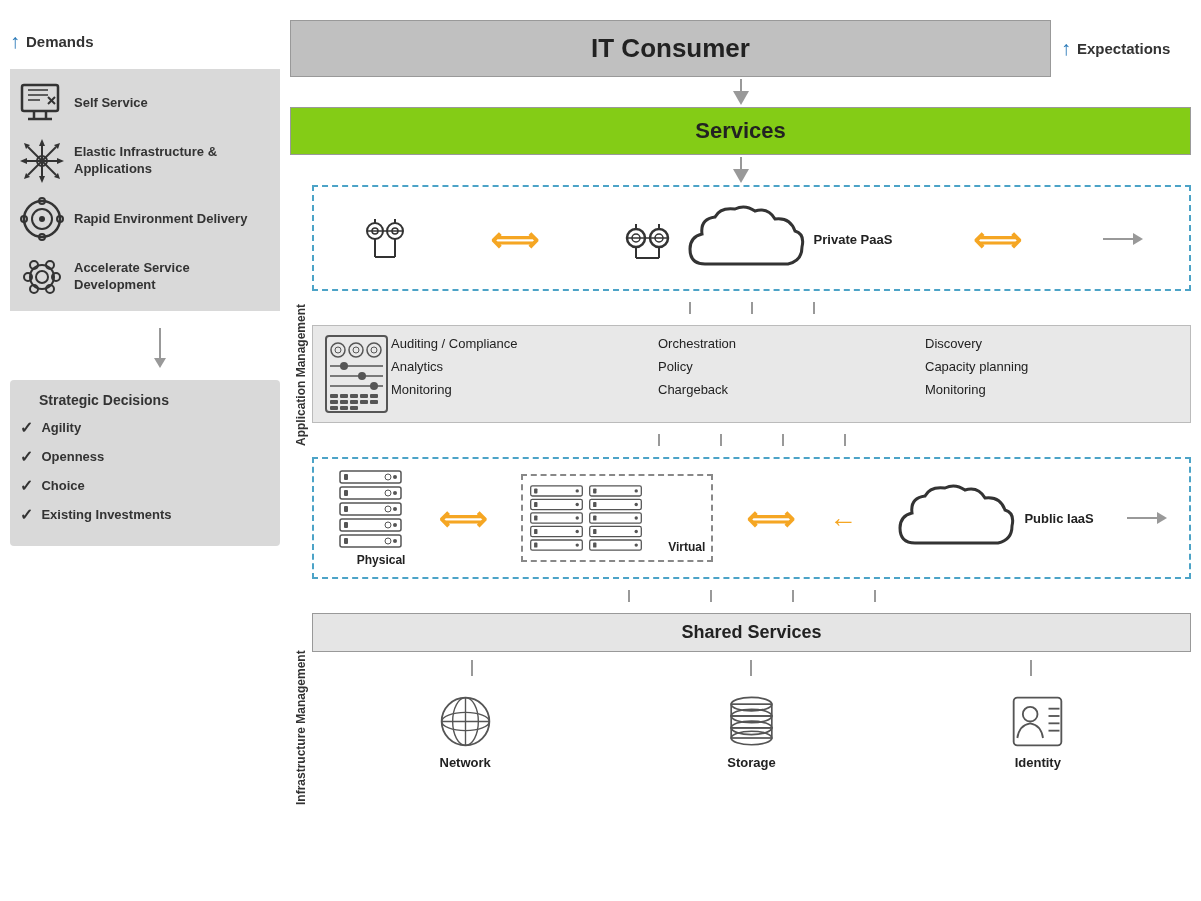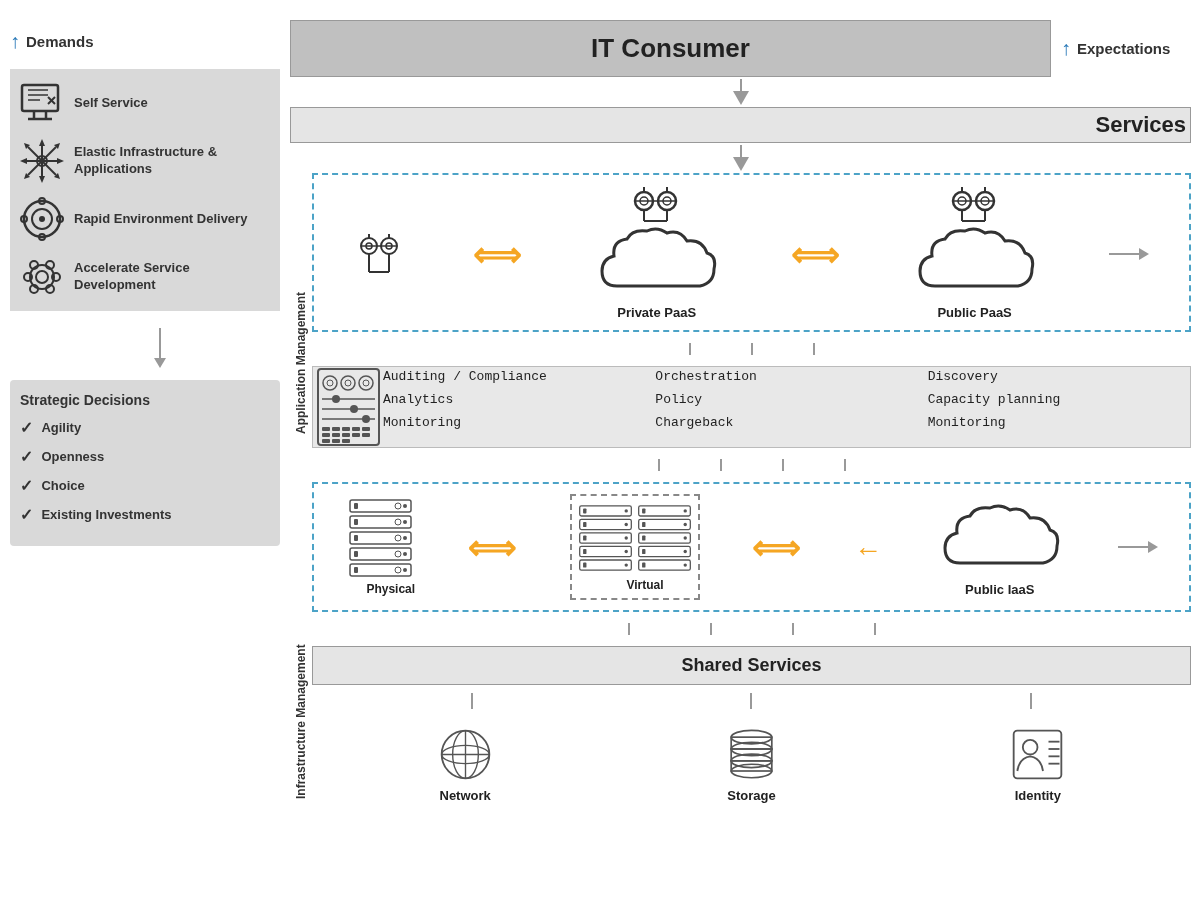--- a/index.html
+++ b/index.html
@@ -83,20 +83,21 @@
       background: #d9d9d9;
       border-radius: 4px;
       padding: 12px 10px;
     }
 
     .strategic-title {
       font-size: 14px;
       font-weight: bold;
       color: #333;
       margin-bottom: 10px;
+      margin-left: 19px;
     }
 
     .strategic-item {
       display: flex;
       align-items: center;
       gap: 8px;
       margin-bottom: 10px;
     }
 
     .checkmark {
@@ -167,24 +168,24 @@
 
     .arrow-line {
       width: 2px;
       height: 12px;
       background: #999;
       margin: 0 auto;
     }
 
     
     .services-box {
-      background: #e5e5e5;
+      background: #84cc16;
       border: 1px solid #999;
-      text-align: right;
-      padding: 4px;
+      text-align: center;
+      padding: 10px;
       font-size: 22px;
       font-weight: bold;
       color: #222;
     }
 
     
     .diagram-area {
       display: flex;
       flex: 1;
       gap: 0;
@@ -241,21 +242,21 @@
     .paas-row {
       display: flex;
       align-items: center;
       justify-content: space-around;
       gap: 10px;
     }
 
     
     .cloud-container {
       display: flex;
-      flex-direction: column;
+      flex-direction: row;
       align-items: center;
       gap: 4px;
       position: relative;
     }
 
     .cloud-shape {
       position: relative;
       width: 130px;
       height: 80px;
     }
@@ -266,21 +267,21 @@
       color: #222;
       text-align: center;
     }
 
     
     .mgmt-box {
       background: #e8e8e8;
       border: 1px solid #bbb;
       display: flex;
       gap: 0;
-      font-family: Liberation Mono, monospace;
+      padding: 8px;
     }
 
     .mgmt-icon-col {
       width: 70px;
       flex-shrink: 0;
       display: flex;
       align-items: center;
       justify-content: center;
     }
 
@@ -630,38 +631,20 @@
                 <line x1="15" y1="34" x2="38" y2="34" stroke="#333" stroke-width="2"></line>
               </svg>
               <svg class="cloud-shape" viewBox="0 0 130 80">
                 <path d="M25,65 Q10,65 10,50 Q10,38 22,35 Q20,20 35,18 Q40,8 55,10 Q65,5 75,12 Q88,8 95,20 Q110,18 115,32 Q125,35 122,48 Q122,62 108,65 Z" fill="none" stroke="#333" stroke-width="3"></path>
               </svg>
               <span class="cloud-label">Private PaaS</span>
             </div>
 
             <span class="dbl-arrow-h">⟺</span>
 
-            <div class="cloud-container">
-              <svg width="55" height="35" viewBox="0 0 55 35" style="margin-bottom:-5px;">
-                <circle cx="15" cy="14" r="9" fill="none" stroke="#333" stroke-width="2.5"></circle>
-                <circle cx="15" cy="14" r="4" fill="none" stroke="#333" stroke-width="1.5"></circle>
-                <line x1="15" y1="5" x2="15" y2="0" stroke="#333" stroke-width="2"></line>
-                <circle cx="38" cy="14" r="9" fill="none" stroke="#333" stroke-width="2.5"></circle>
-                <circle cx="38" cy="14" r="4" fill="none" stroke="#333" stroke-width="1.5"></circle>
-                <line x1="38" y1="5" x2="38" y2="0" stroke="#333" stroke-width="2"></line>
-                <line x1="6" y1="14" x2="47" y2="14" stroke="#333" stroke-width="1.5"></line>
-                <line x1="15" y1="23" x2="15" y2="34" stroke="#333" stroke-width="2"></line>
-                <line x1="38" y1="23" x2="38" y2="34" stroke="#333" stroke-width="2"></line>
-                <line x1="15" y1="34" x2="38" y2="34" stroke="#333" stroke-width="2"></line>
-              </svg>
-              <svg class="cloud-shape" viewBox="0 0 130 80">
-                <path d="M25,65 Q10,65 10,50 Q10,38 22,35 Q20,20 35,18 Q40,8 55,10 Q65,5 75,12 Q88,8 95,20 Q110,18 115,32 Q125,35 122,48 Q122,62 108,65 Z" fill="none" stroke="#333" stroke-width="3"></path>
-              </svg>
-              <span class="cloud-label">Public PaaS</span>
-            </div>
 
             <div style="display:flex;align-items:center;gap:0;">
               <div class="h-line" style="width:30px;"></div>
               <div class="small-arrow-right" style="border-left-color:#999;"></div>
             </div>
 
           </div>
         </div>
 
         <div class="between-sections">
@@ -756,21 +739,21 @@
                 <rect x="2" y="66" width="61" height="12" rx="2" fill="none" stroke="#555" stroke-width="1.5"></rect>
                 <rect x="6" y="69" width="4" height="6" rx="1" fill="#555"></rect>
                 <circle cx="50" cy="72" r="3" fill="none" stroke="#555" stroke-width="1"></circle>
                 <circle cx="57" cy="72" r="2" fill="#555"></circle>
               </svg>
               <span class="rack-label">Physical</span>
             </div>
 
             <span class="dbl-arrow-h">⟺</span>
 
-            <div style="display:flex;flex-direction:column;align-items:center;gap:4px;border:2px dashed #888;padding:6px;">
+            <div style="display:flex;flex-direction:row;align-items:flex-end;gap:4px;border:2px dashed #888;padding:6px;">
               <div style="display:flex;gap:4px;">
                 <svg width="55" height="72" viewBox="0 0 65 80">
                   <rect x="2" y="2" width="61" height="12" rx="2" fill="none" stroke="#555" stroke-width="1.5"></rect>
                   <rect x="6" y="5" width="4" height="6" rx="1" fill="#555"></rect>
                   <circle cx="57" cy="8" r="2" fill="#555"></circle>
                   <rect x="2" y="18" width="61" height="12" rx="2" fill="none" stroke="#555" stroke-width="1.5"></rect>
                   <rect x="6" y="21" width="4" height="6" rx="1" fill="#555"></rect>
                   <circle cx="57" cy="24" r="2" fill="#555"></circle>
                   <rect x="2" y="34" width="61" height="12" rx="2" fill="none" stroke="#555" stroke-width="1.5"></rect>
                   <rect x="6" y="37" width="4" height="6" rx="1" fill="#555"></rect>

